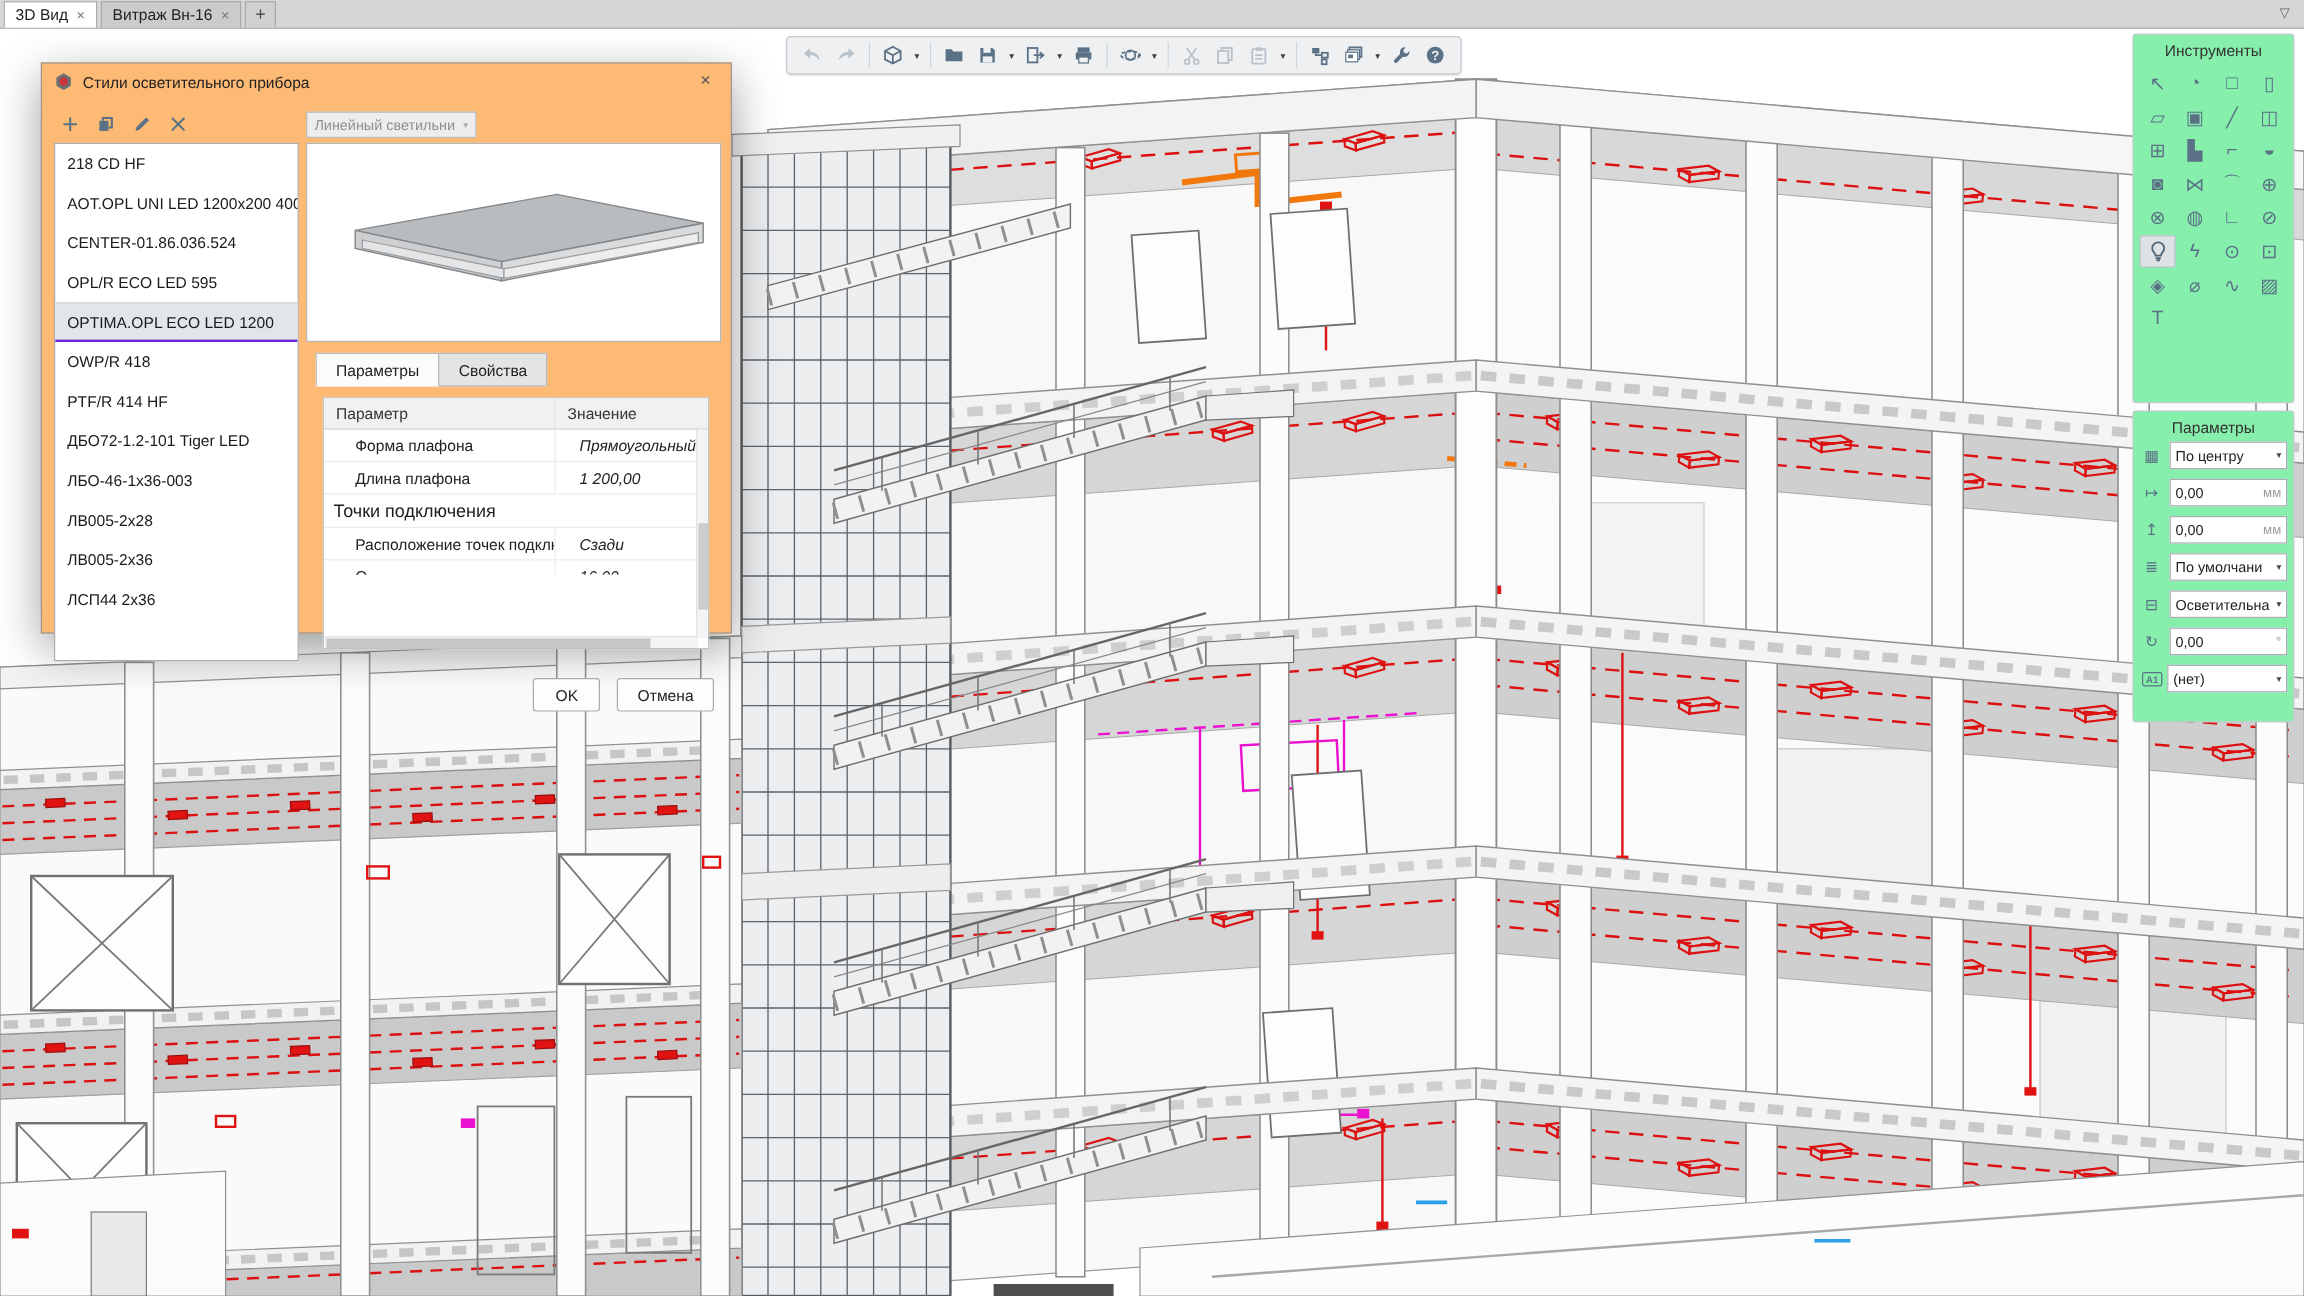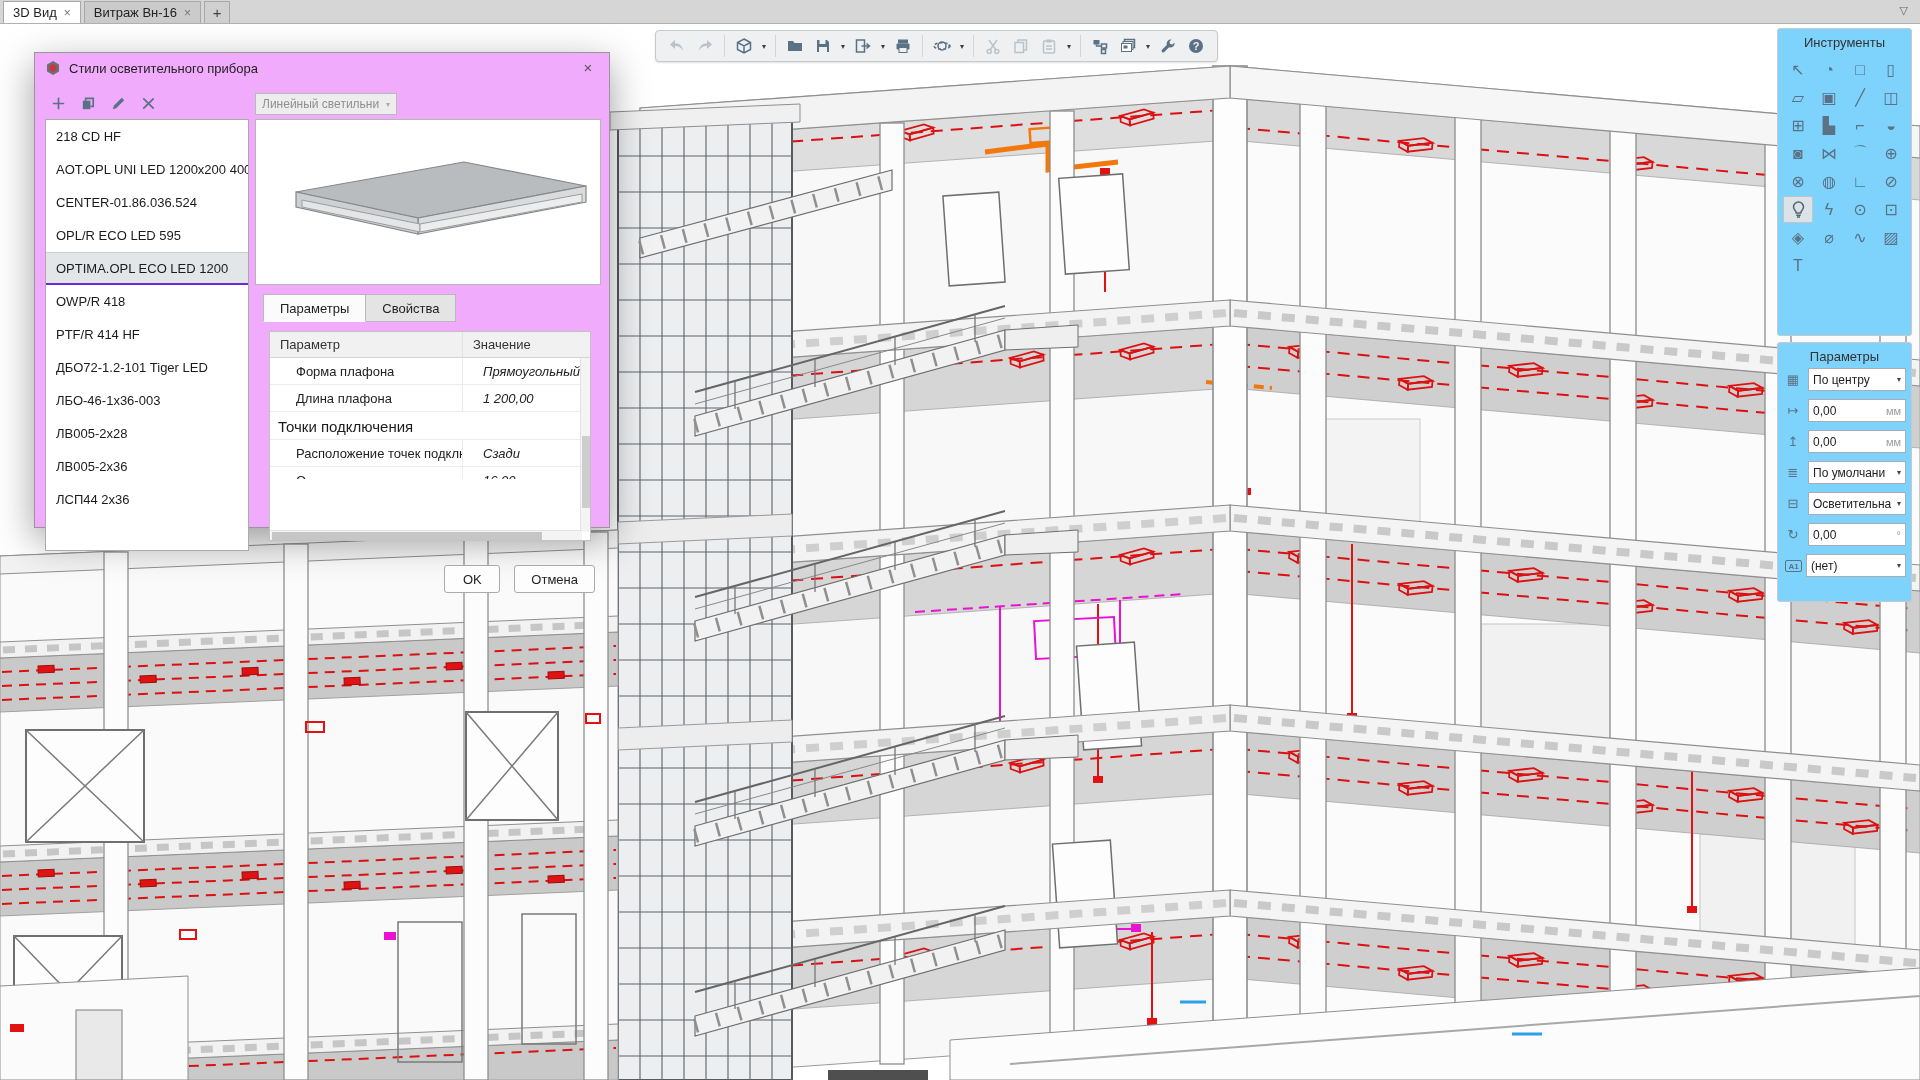--- a/index.html
+++ b/index.html
@@ -27,21 +27,21 @@
   .tbtn{width:26px;height:26px;display:flex;align-items:center;justify-content:center;border-radius:3px;}
   .tbtn svg{width:18px;height:18px;}
   .tbtn .st{fill:none;stroke:#5a7186;stroke-width:1.5;}
   .tbtn .fl{fill:#5a7186;}
   .tbtn.disabled .st{stroke:#b9c3cb;}
   .tbtn.disabled .fl{fill:#b9c3cb;}
   .dd{font-size:8px;color:#3c3c3c;width:10px;text-align:center;}
   .tsep{width:1px;height:22px;background:#d0d6da;margin:0 4px;}
 
   
-  .panel{position:absolute;background:#7dd3fc;border:1px solid #c4cad0;border-radius:3px;}
+  .panel{position:absolute;background:#86efac;border:1px solid #c4cad0;border-radius:3px;}
   .panel .ptitle{font-size:13px;color:#333;text-align:center;padding-top:6px;}
   #toolsPanel{left:1777px;top:28px;width:135px;height:308px;}
   .toolgrid{display:grid;grid-template-columns:repeat(4,1fr);gap:1px;padding:6px 5px;}
   .tool{height:27px;display:flex;align-items:center;justify-content:center;
     font-size:16px;color:#5a7186;border-radius:2px;}
   .tool.selected{background:#dde2e6;border:1px solid #bdc5cc;}
   .tool svg{width:19px;height:19px;}
   .tool .st{fill:none;stroke:#4f6678;stroke-width:1.5;}
 
   #paramsPanel{left:1777px;top:342px;width:135px;height:260px;}
@@ -49,21 +49,21 @@
   .picon{width:22px;text-align:center;font-size:13px;color:#5a7186;flex:none;}
   .picon.a1{font-size:8px;font-weight:bold;border:1px solid #5a7186;border-radius:2px;
     width:17px;height:12px;line-height:11px;margin-left:3px;}
   .pctl{flex:1;height:23px;background:#fff;border:1px solid #a9adb3;display:flex;
     align-items:center;font-size:12px;color:#222;padding:0 4px;position:relative;overflow:hidden;}
   .pctl .val{white-space:nowrap;overflow:hidden;flex:1;}
   .pctl .unit{color:#9b9b9b;font-size:11px;flex:none;}
   .pctl.sel::after{content:"▾";font-size:8px;color:#444;flex:none;margin-left:2px;}
 
   
-  .dialog{position:absolute;left:34px;top:52px;width:576px;height:476px;background:#f0abfc;
+  .dialog{position:absolute;left:34px;top:52px;width:576px;height:476px;background:#fdba74;
     border:1px solid #979797;box-shadow:0 12px 36px rgba(0,0,0,.38);}
   .dtitle{height:30px;display:flex;align-items:center;padding:0 10px;gap:8px;}
   .dtitle .txt{font-size:13px;color:#222;flex:1;}
   .dclose{width:22px;height:22px;text-align:center;line-height:22px;font-size:15px;color:#555;}
   .dactions{position:absolute;left:11px;top:38px;display:flex;gap:6px;}
   .abtn{width:24px;height:24px;display:flex;align-items:center;justify-content:center;}
   .abtn svg{width:17px;height:17px;}
   .abtn .st{fill:none;stroke:#5a7186;stroke-width:1.8;}
   .abtn .fl{fill:#5a7186;}
   .typesel{position:absolute;left:220px;top:40px;width:142px;height:22px;background:#ededed;

